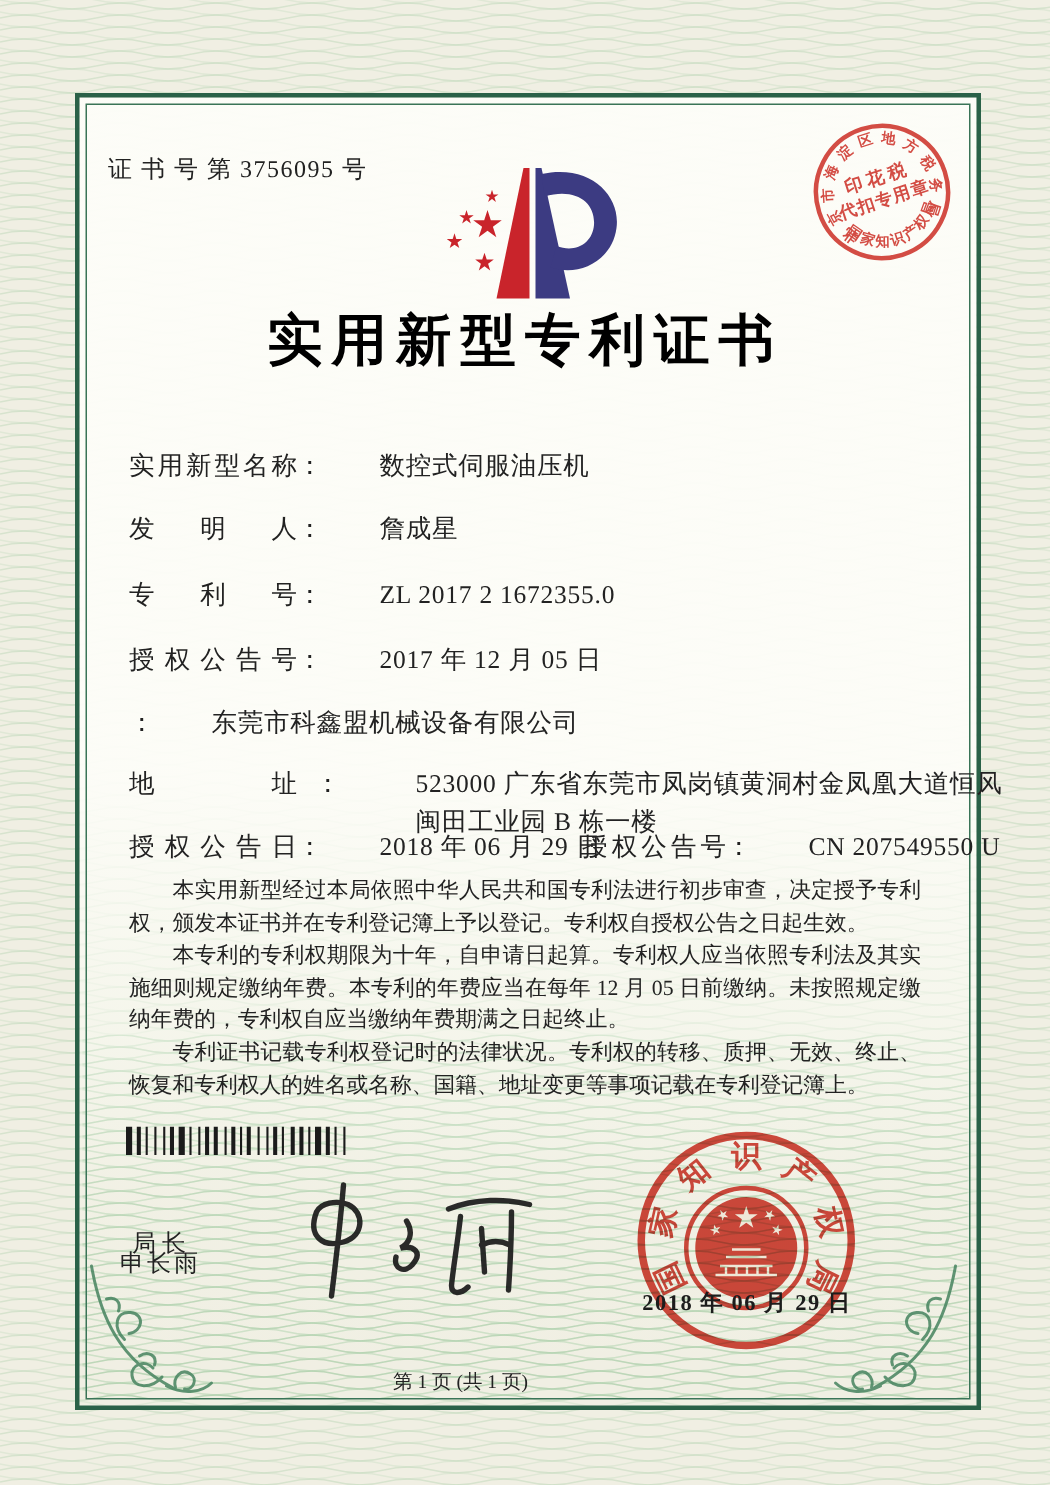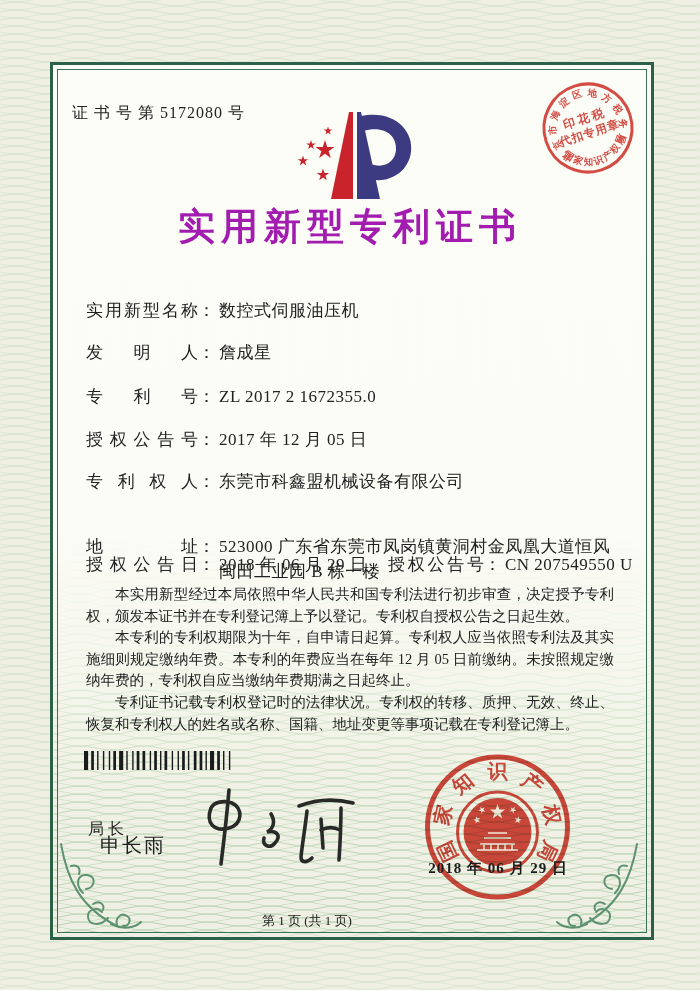--- a/index.html
+++ b/index.html
@@ -22,41 +22,41 @@
   }
   .cert-frame-inner{
     position:absolute;left:4px;top:4px;right:4px;bottom:4px;
     border:1px solid #3a7457;
   }
   .abs{position:absolute;}
   .cert-number{left:72px;top:103px;font-size:16px;letter-spacing:1px;z-index:3;}
   .logo-wrap{left:283px;top:108px;z-index:3;}
   .cert-title{
     left:0;top:202px;width:700px;text-align:center;z-index:3;
-    font-size:37px;font-weight:700;letter-spacing:6px;color:#a21caf;
+    font-size:37px;font-weight:700;letter-spacing:6px;color:#000000;
   }
   .field{left:86px;z-index:3;font-size:17px;line-height:25px;display:flex;}
   .flabel{display:inline-block;width:112px;text-align:justify;text-align-last:justify;}
   .flabel.narrow{width:96px;}
   .colon{display:inline-block;margin:0 4px 0 0;}
-  .fvalue{display:inline-block;letter-spacing:.5px;}
+  .fvalue{display:inline-block;letter-spacing:.5px;margin-left:34px;}
   .fvalue.wrap{width:398px;}
   .row-name{top:298px;}
   .row-inventor{top:340px;}
   .row-patno{top:384px;}
   .row-filing{top:427px;}
   .row-patentee{top:469px;}
-  .row-address{top:534px;}
+  .row-address{top:510px;gap:12px;}
   .row-grantdate{top:552px;}
   .row-grantno{top:552px;left:388px;}
   .paras{left:86px;top:584px;width:528px;z-index:3;font-size:14.5px;line-height:21.6px;text-align:justify;}
   .paras p{margin:0;text-indent:2em;}
   .barcode-wrap{left:84px;top:751px;z-index:3;}
   .sig-role{left:88px;top:803px;font-size:16px;letter-spacing:4px;z-index:4;font-family:"Liberation Sans","DejaVu Sans",sans-serif;margin-top:16px;}
-  .sig-name{left:100px;top:832px;font-size:20px;letter-spacing:2px;z-index:4;font-family:Liberation Mono, monospace;}
+  .sig-name{left:80px;top:832px;font-size:16px;letter-spacing:2px;z-index:4;font-family:Liberation Mono, monospace;}
   .signature-wrap{left:185px;top:784px;z-index:4;}
   .seal-wrap{left:420px;top:750px;z-index:3;mix-blend-mode:multiply;}
   .seal-date{left:425px;top:859px;width:146px;text-align:center;z-index:4;
     font-size:15px;font-weight:700;color:#1c1c1c;letter-spacing:1px;}
   .footer-page{left:0;top:912px;width:614px;text-align:center;font-size:13px;z-index:3;}
   .tax-stamp-wrap{left:538px;top:78px;z-index:3;opacity:.9;}
   .ornament{z-index:2;}
   .orn-left{left:53px;top:838px;}
   .orn-right{left:553px;top:838px;transform:scaleX(-1);}
   svg text{font-family:"Liberation Serif","DejaVu Serif",serif;}
@@ -99,21 +99,21 @@
     <path d="M8 6 C14 40 26 68 62 87"></path>
     <path d="M30 55 C22 47 24 36 34 37 C44 38 42 50 33 51"></path>
     <path d="M55 80 C48 88 36 88 35 79 C34 72 44 68 49 74"></path>
     <path d="M58 86 C70 92 82 90 88 84"></path>
     <path d="M18 28 C24 26 28 30 26 36"></path>
     <path d="M40 66 C46 62 52 66 50 72"></path>
     <path d="M64 87 C62 80 68 74 74 78 C79 81 76 89 70 88"></path>
   </g>
 </svg>
 
-<div class="abs cert-number">证 书 号 第 5172080 号</div>
+<div class="abs cert-number">证 书 号 第 3756095 号</div>
 
 <svg class="abs logo-wrap" width="135" height="95" viewBox="0 0 135 95">
   <polygon points="66,4 70,4 70,91 48,91" fill="#c9242b"></polygon>
   <polygon points="74,4 78,4 97,91 74,91" fill="#3c3b82"></polygon>
   <path d="M78 8 C110 1 131 22 128 44 C125 67 101 77 84 70 L88 56 C101 61 112 54 113 42 C114 27 101 17 80 23 Z" fill="#3c3b82"></path>
   <g fill="#c9242b">
     <polygon id="lstar1" points="42.0,32.0 44.2,38.9 51.5,38.9 45.6,43.2 47.9,50.1 42.0,45.8 36.1,50.1 38.4,43.2 32.5,38.9 39.8,38.9"></polygon>
     <polygon id="lstar2" points="28.0,32.0 29.1,35.5 32.8,35.5 29.8,37.6 30.9,41.0 28.0,38.9 25.1,41.0 26.2,37.6 23.2,35.5 26.9,35.5"></polygon>
     <polygon id="lstar3" points="20.0,47.5 21.2,51.3 25.2,51.3 22.0,53.6 23.2,57.4 20.0,55.1 16.8,57.4 18.0,53.6 14.8,51.3 18.8,51.3"></polygon>
     <polygon id="lstar4" points="40.0,60.5 41.5,65.0 46.2,65.0 42.4,67.8 43.8,72.3 40.0,69.5 36.2,72.3 37.6,67.8 33.8,65.0 38.5,65.0"></polygon>
@@ -137,21 +137,20 @@
   <span class="flabel">专利号</span>
     <span class="colon">：</span>
   <span class="fvalue">ZL 2017 2 1672355.0</span>
 </div>
 <div class="abs field row-filing">
   <span class="flabel">授权公告号</span>
     <span class="colon">：</span>
   <span class="fvalue">2017 年 12 月 05 日</span>
 </div>
 <div class="abs field row-patentee">
-  <span class="flabel">专利权人</span>
     <span class="colon">：</span>
   <span class="fvalue">东莞市科鑫盟机械设备有限公司</span>
 </div>
 <div class="abs field row-address">
   <span class="flabel">地址</span>
     <span class="colon">：</span>
   <span class="fvalue wrap">523000 广东省东莞市凤岗镇黄洞村金凤凰大道恒风闽田工业园 B 栋一楼</span>
 </div>
 <div class="abs field row-grantdate">
   <span class="flabel">授权公告日</span>

